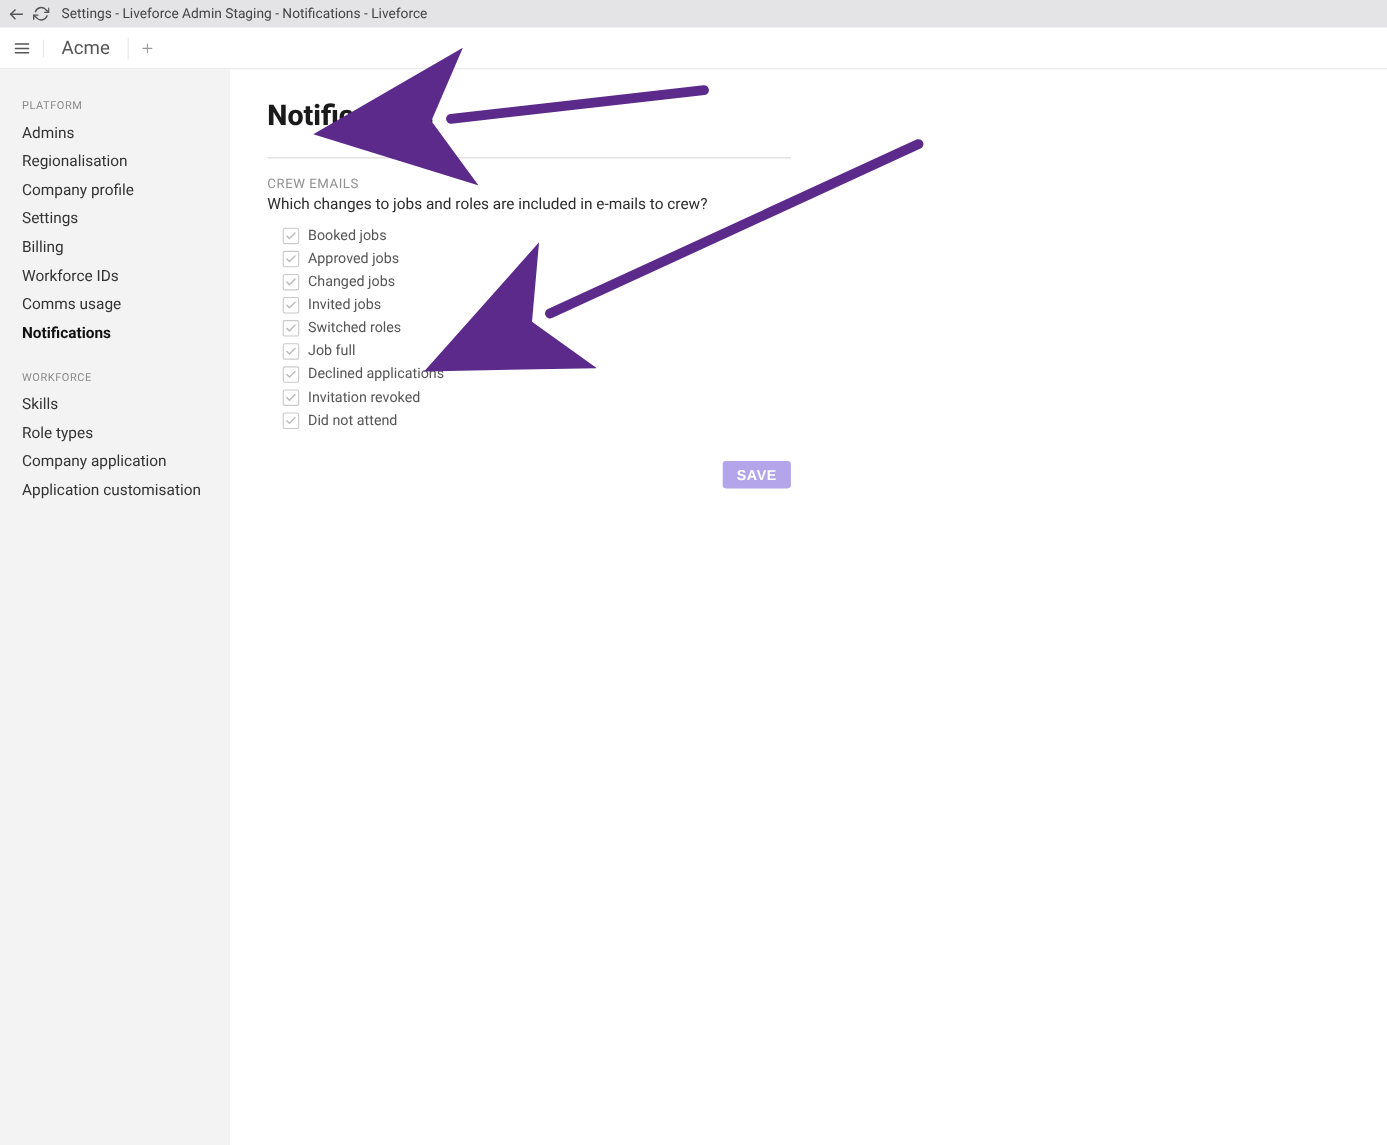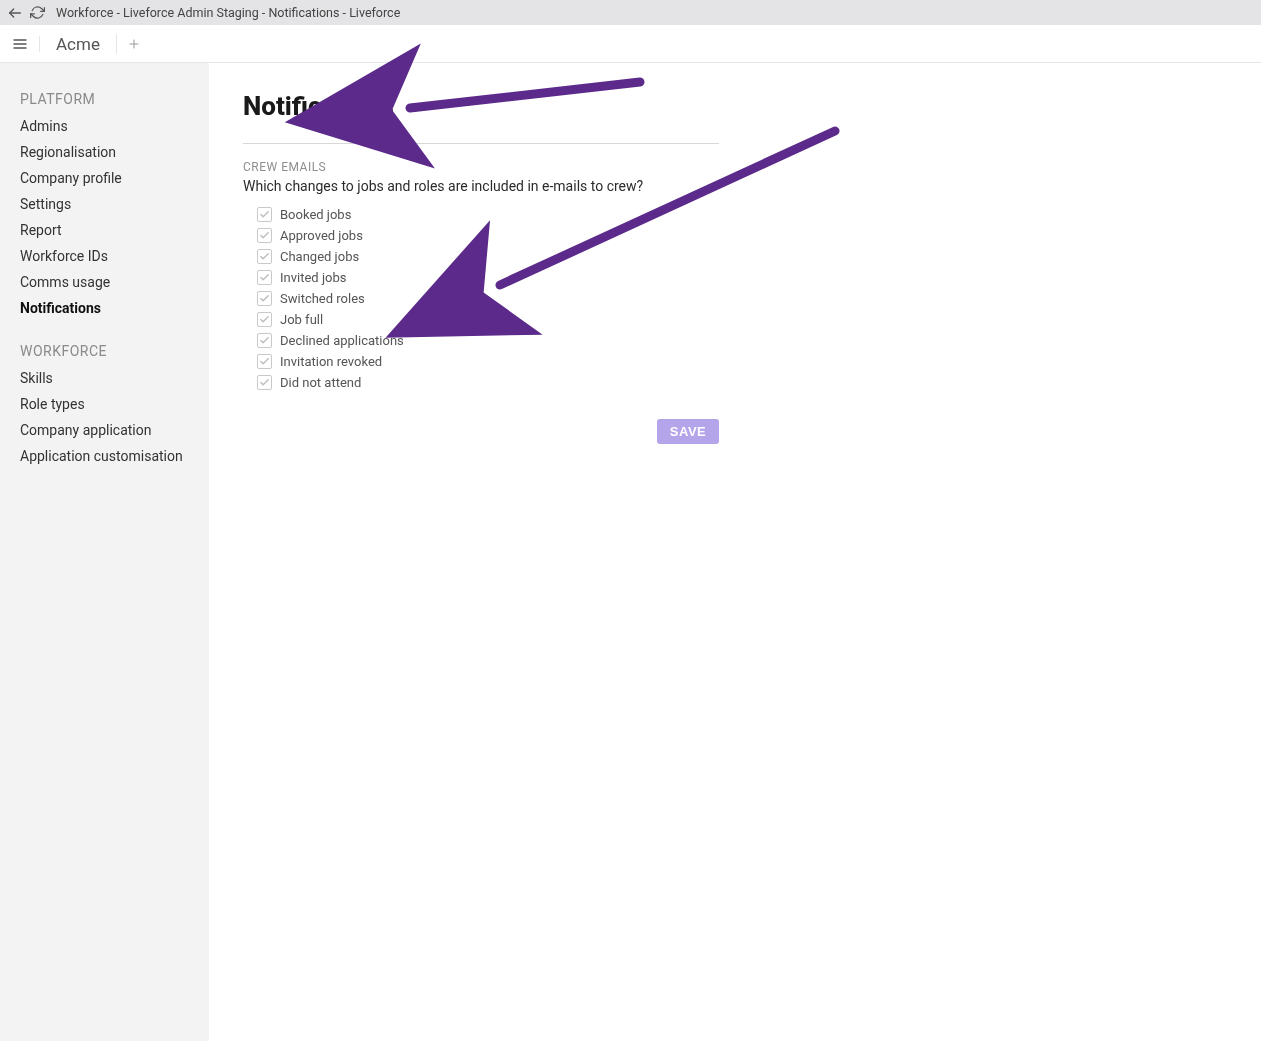--- a/index.html
+++ b/index.html
@@ -58,21 +58,21 @@
     display:flex;
     height: calc(1041px - 25px - 38px);
   }
   .sidebar {
     width: 209px;
     background: #f3f3f3;
     padding: 28px 0 0 0;
     font-size: 14px;
   }
   .side-group-label {
-    font-size: 14px;
+    font-size: 10px;
     letter-spacing: .5px;
     color:#8a8a8a;
     padding: 0 20px 6px 20px;
   }
   .side-item {
     padding: 5px 20px;
     color:#333;
     cursor:pointer;
   }
   .side-item.active { font-weight:700; color:#111; }
@@ -154,21 +154,21 @@
         <polyline points="10 18 4 12 10 6"></polyline>
       </svg>
   </span>
   <span class="ico">
     <svg width="15" height="15" viewBox="0 0 24 24" fill="none" stroke-width="2" stroke-linecap="round" stroke-linejoin="round">
         <polyline points="23 4 23 10 17 10"></polyline>
         <polyline points="1 20 1 14 7 14"></polyline>
         <path d="M3.51 9a9 9 0 0 1 14.85-3.36L23 10M1 14l4.64 4.36A9 9 0 0 0 20.49 15"></path>
       </svg>
   </span>
-  <span class="title">Workforce - Liveforce Admin Staging - Notifications - Liveforce</span>
+  <span class="title">Settings - Liveforce Admin Staging - Notifications - Liveforce</span>
 </div>
 
 <div class="tabbar">
   <div class="burger">
     <svg width="16" height="16" viewBox="0 0 24 24" fill="none" stroke="#555" stroke-width="2" stroke-linecap="round">
         <line x1="3" y1="6" x2="21" y2="6"></line>
         <line x1="3" y1="12" x2="21" y2="12"></line>
         <line x1="3" y1="18" x2="21" y2="18"></line>
       </svg>
   </div>
@@ -184,21 +184,21 @@
 </div>
 
 <div class="workspace">
 
   <nav class="sidebar">
     <div class="side-group-label">PLATFORM</div>
     <div class="side-item">Admins</div>
     <div class="side-item">Regionalisation</div>
     <div class="side-item">Company profile</div>
     <div class="side-item">Settings</div>
-    <div class="side-item">Report</div>
+    <div class="side-item">Billing</div>
     <div class="side-item">Workforce IDs</div>
     <div class="side-item">Comms usage</div>
     <div class="side-item active">Notifications</div>
 
     <div class="side-gap"></div>
 
     <div class="side-group-label">WORKFORCE</div>
     <div class="side-item">Skills</div>
     <div class="side-item">Role types</div>
     <div class="side-item">Company application</div>

